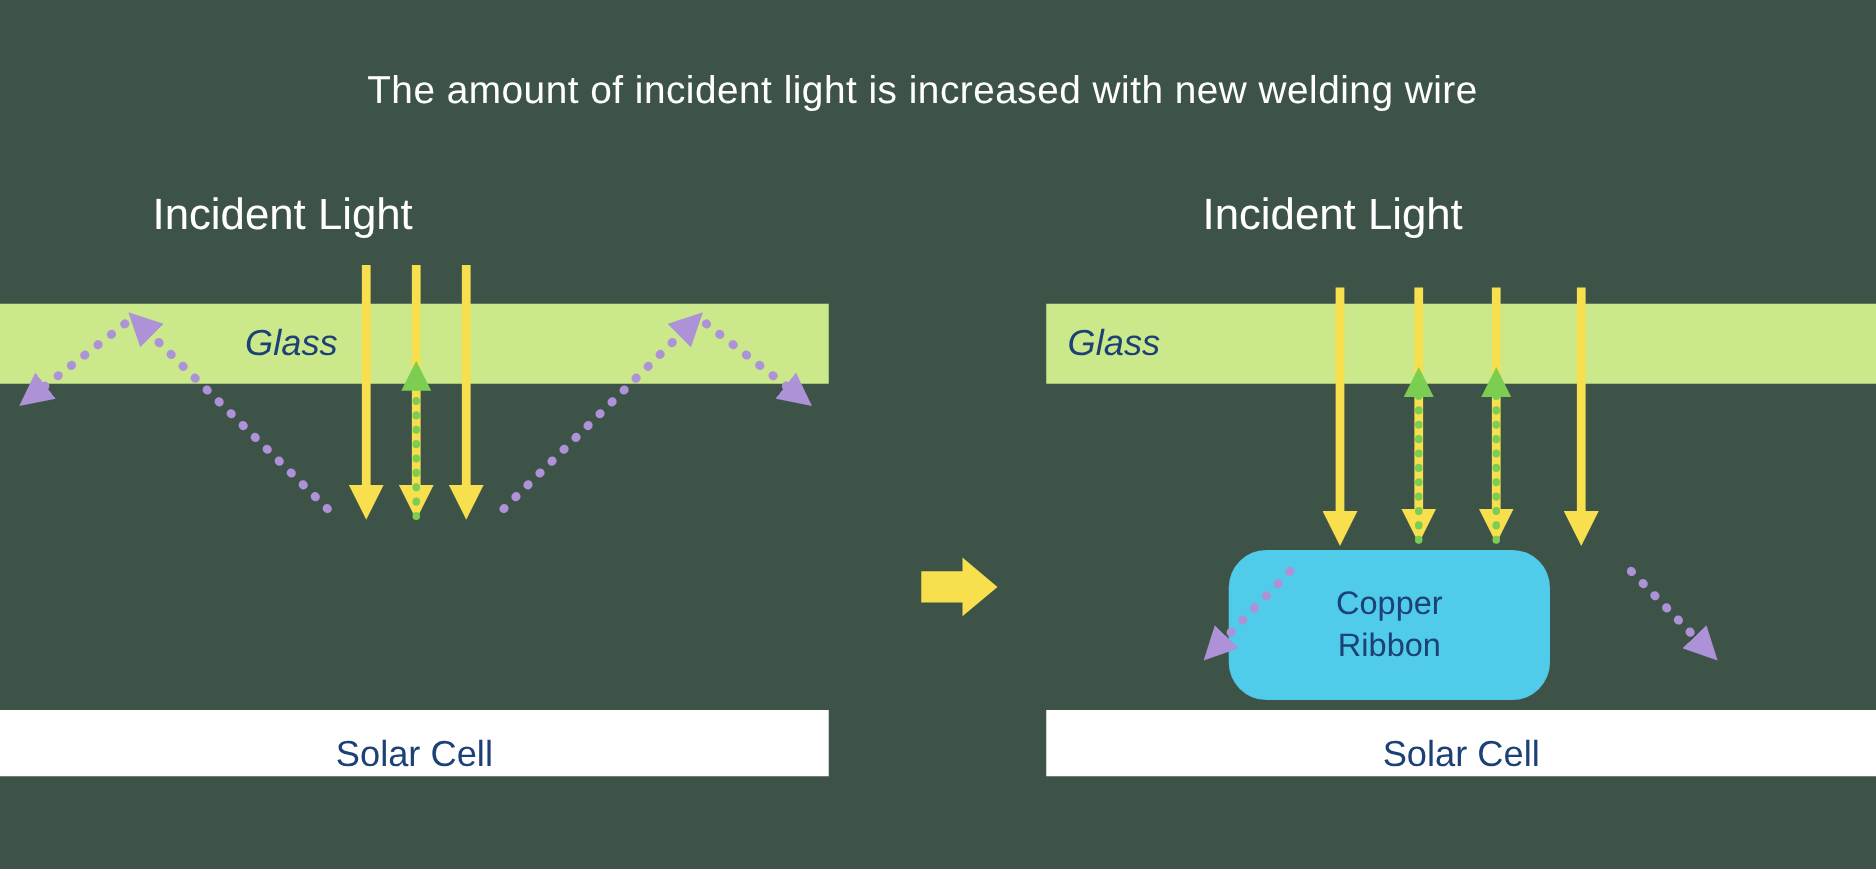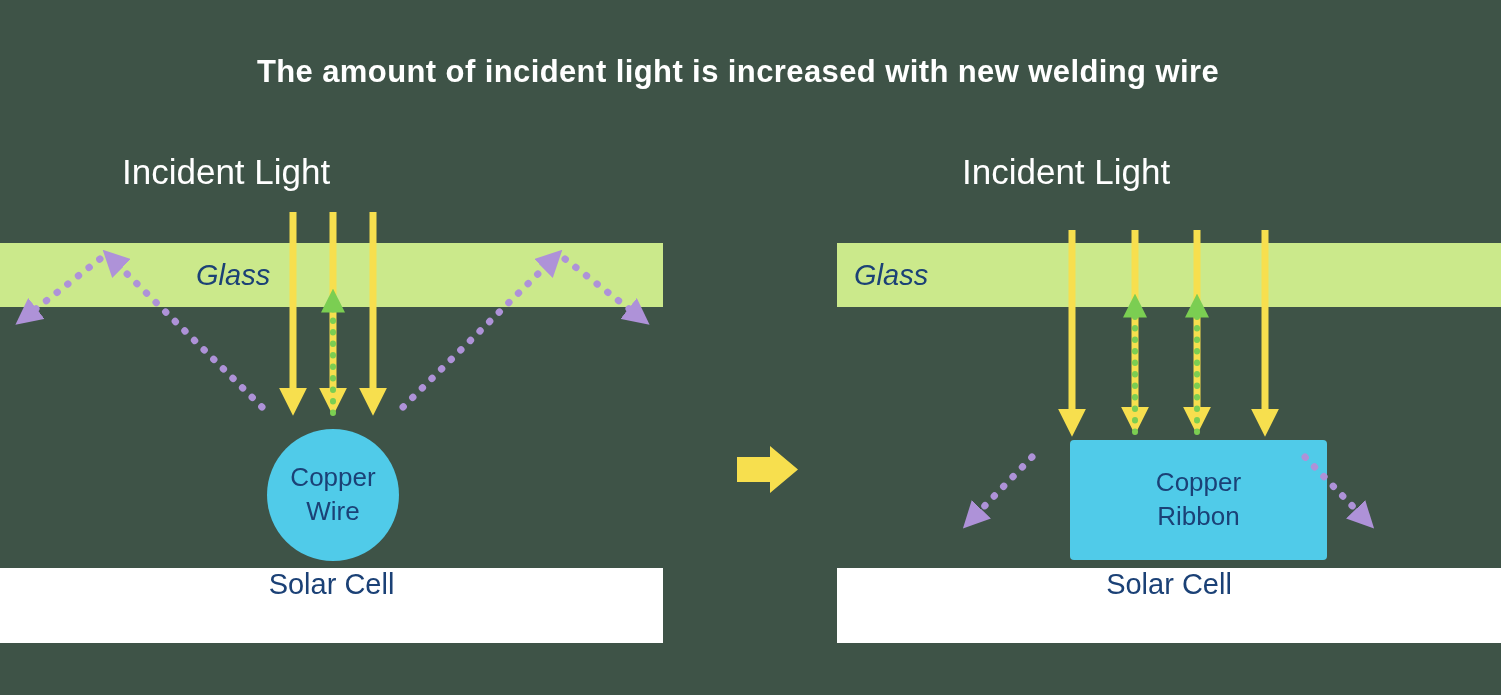--- a/index.html
+++ b/index.html
@@ -18,21 +18,21 @@
     background:var(--background);
     font-family:"Liberation Sans",sans-serif;
     overflow:hidden;
   }
   .stage{position:relative;width:1501px;height:695px}
   .abs{position:absolute}
 
   .title{
     left:0;top:54px;width:1476px;
     text-align:center;
-    font-size:31px;font-weight:bold;
+    font-size:31px;font-weight:normal;
     color:var(--white);
     letter-spacing:.4px;
     z-index:3;
   }
   .incident{
     width:420px;text-align:left;
     font-size:35px;color:var(--white);
     z-index:3;
   }
   .incident.left{left:122px;top:152px}
@@ -43,61 +43,58 @@
   .glass-bar.right{left:837px;top:243px;width:664px}
 
   .glass-label{
     height:64px;display:flex;align-items:center;
     font-size:29px;color:var(--navy);z-index:3;font-style:italic;
   }
   .glass-label.left{left:196px;top:243px}
   .glass-label.right{left:854px;top:243px}
 
   .solar-bar{
-    height:75px;background:var(--white);z-index:1;
-    display:flex;align-items:flex-start;justify-content:center;
+    height:53px;background:var(--white);z-index:1;
+    display:flex;align-items:flex-end;justify-content:center;
   }
   .solar-bar.left{left:0;top:568px;width:663px}
   .solar-bar.right{left:837px;top:568px;width:664px}
   .solar-label{font-size:29px;color:var(--navy)}
 
   .copper{
     background:var(--blue);
     display:flex;align-items:center;justify-content:center;
     text-align:center;z-index:1;
   }
   .copper .copper-label{
     color:var(--navy);font-size:26px;line-height:1.3;
   }
   .copper.circle{left:267px;top:429px;width:132px;height:132px;border-radius:50%}
   .copper.circle .copper-label{width:110px}
-  .copper.ribbon{left:1070px;top:440px;width:257px;height:120px;border-radius:4px}
+  .copper.ribbon{left:983px;top:440px;width:257px;height:120px;border-radius:30px}
   .copper.ribbon .copper-label{width:150px}
 
   svg.overlay{position:absolute;left:0;top:0;z-index:2;pointer-events:none}
   .stroke-yellow{stroke:var(--yellow)}
   .stroke-purple{stroke:var(--purple)}
   .stroke-green{stroke:var(--green)}
   .fill-yellow{fill:var(--yellow)}
   .fill-purple{fill:var(--purple)}
   .fill-green{fill:var(--green)}
 </style>
 </head>
 <body>
 
 <div class="stage">
 
   <div class="abs title">The amount of incident light is increased with new welding wire</div>
 
   <div class="abs incident left">Incident Light</div>
   <div class="abs glass-bar left"></div>
   <div class="abs glass-label left">Glass</div>
-  <div class="abs copper circle">
-    <span class="copper-label">Copper Wire</span>
-  </div>
   <div class="abs solar-bar left">
     <span class="solar-label">Solar Cell</span>
   </div>
 
   <div class="abs incident right">Incident Light</div>
   <div class="abs glass-bar right"></div>
   <div class="abs glass-label right">Glass</div>
   <div class="abs copper ribbon">
     <span class="copper-label">Copper Ribbon</span>
   </div>

